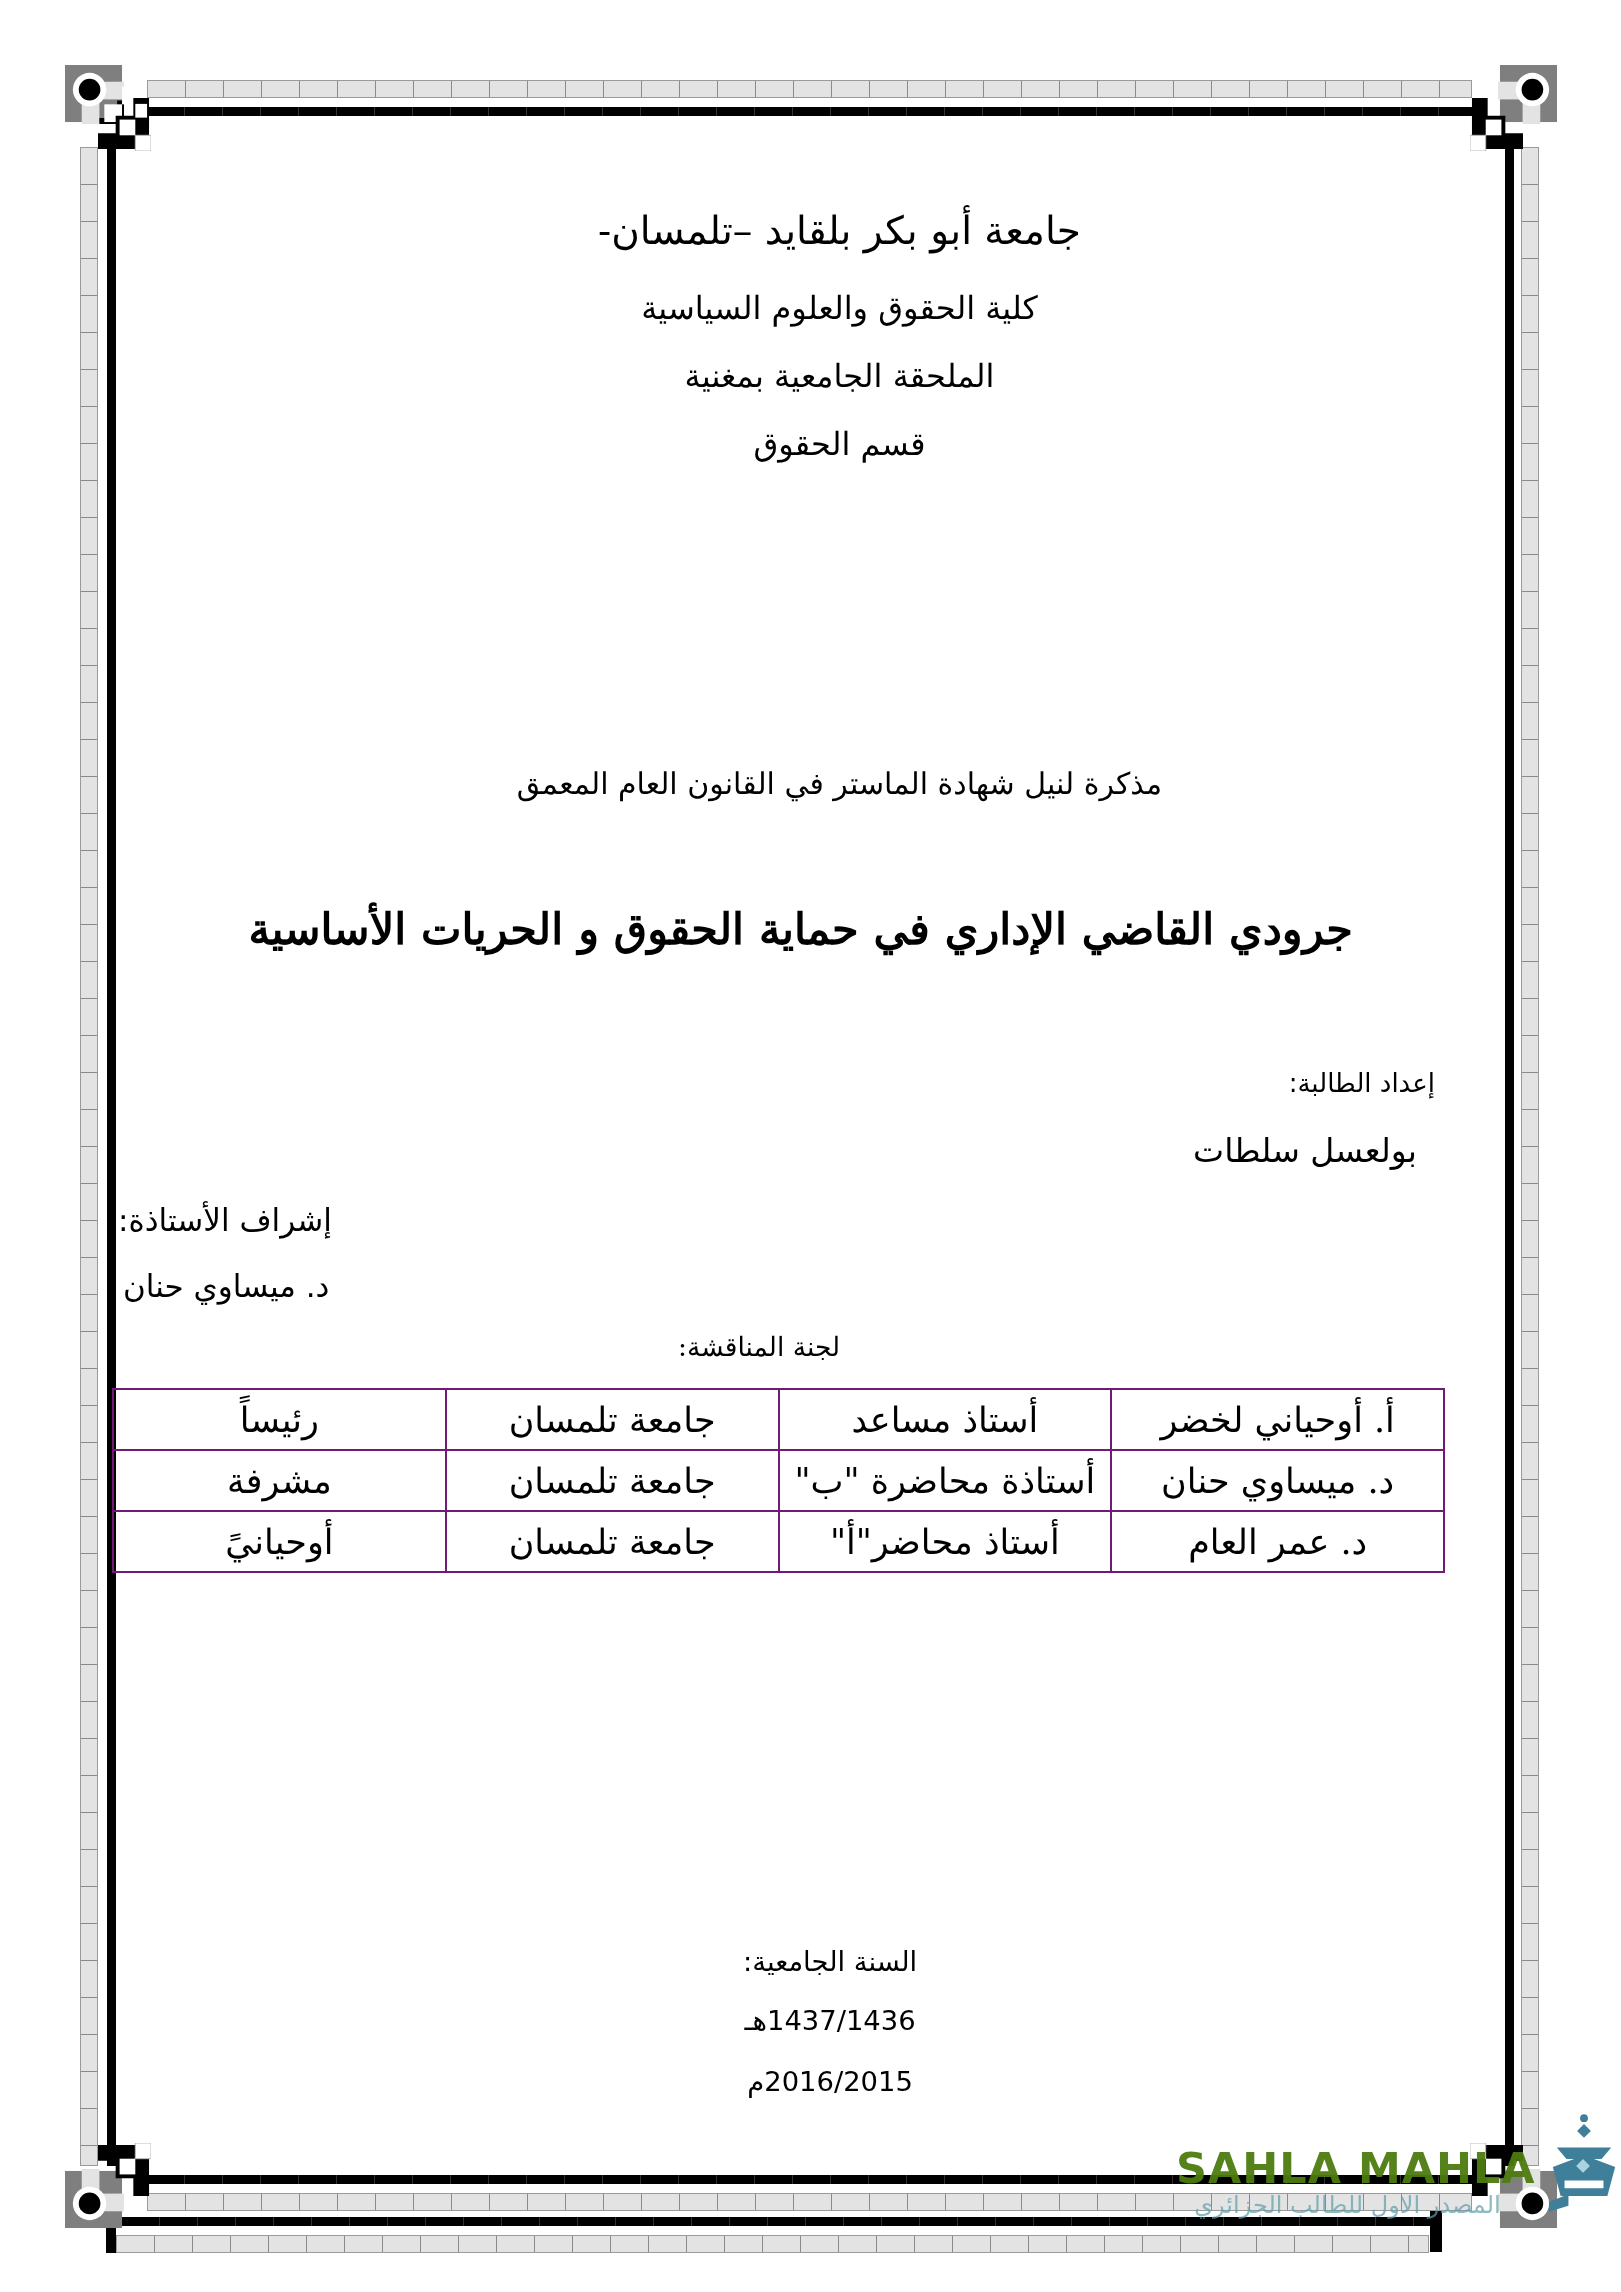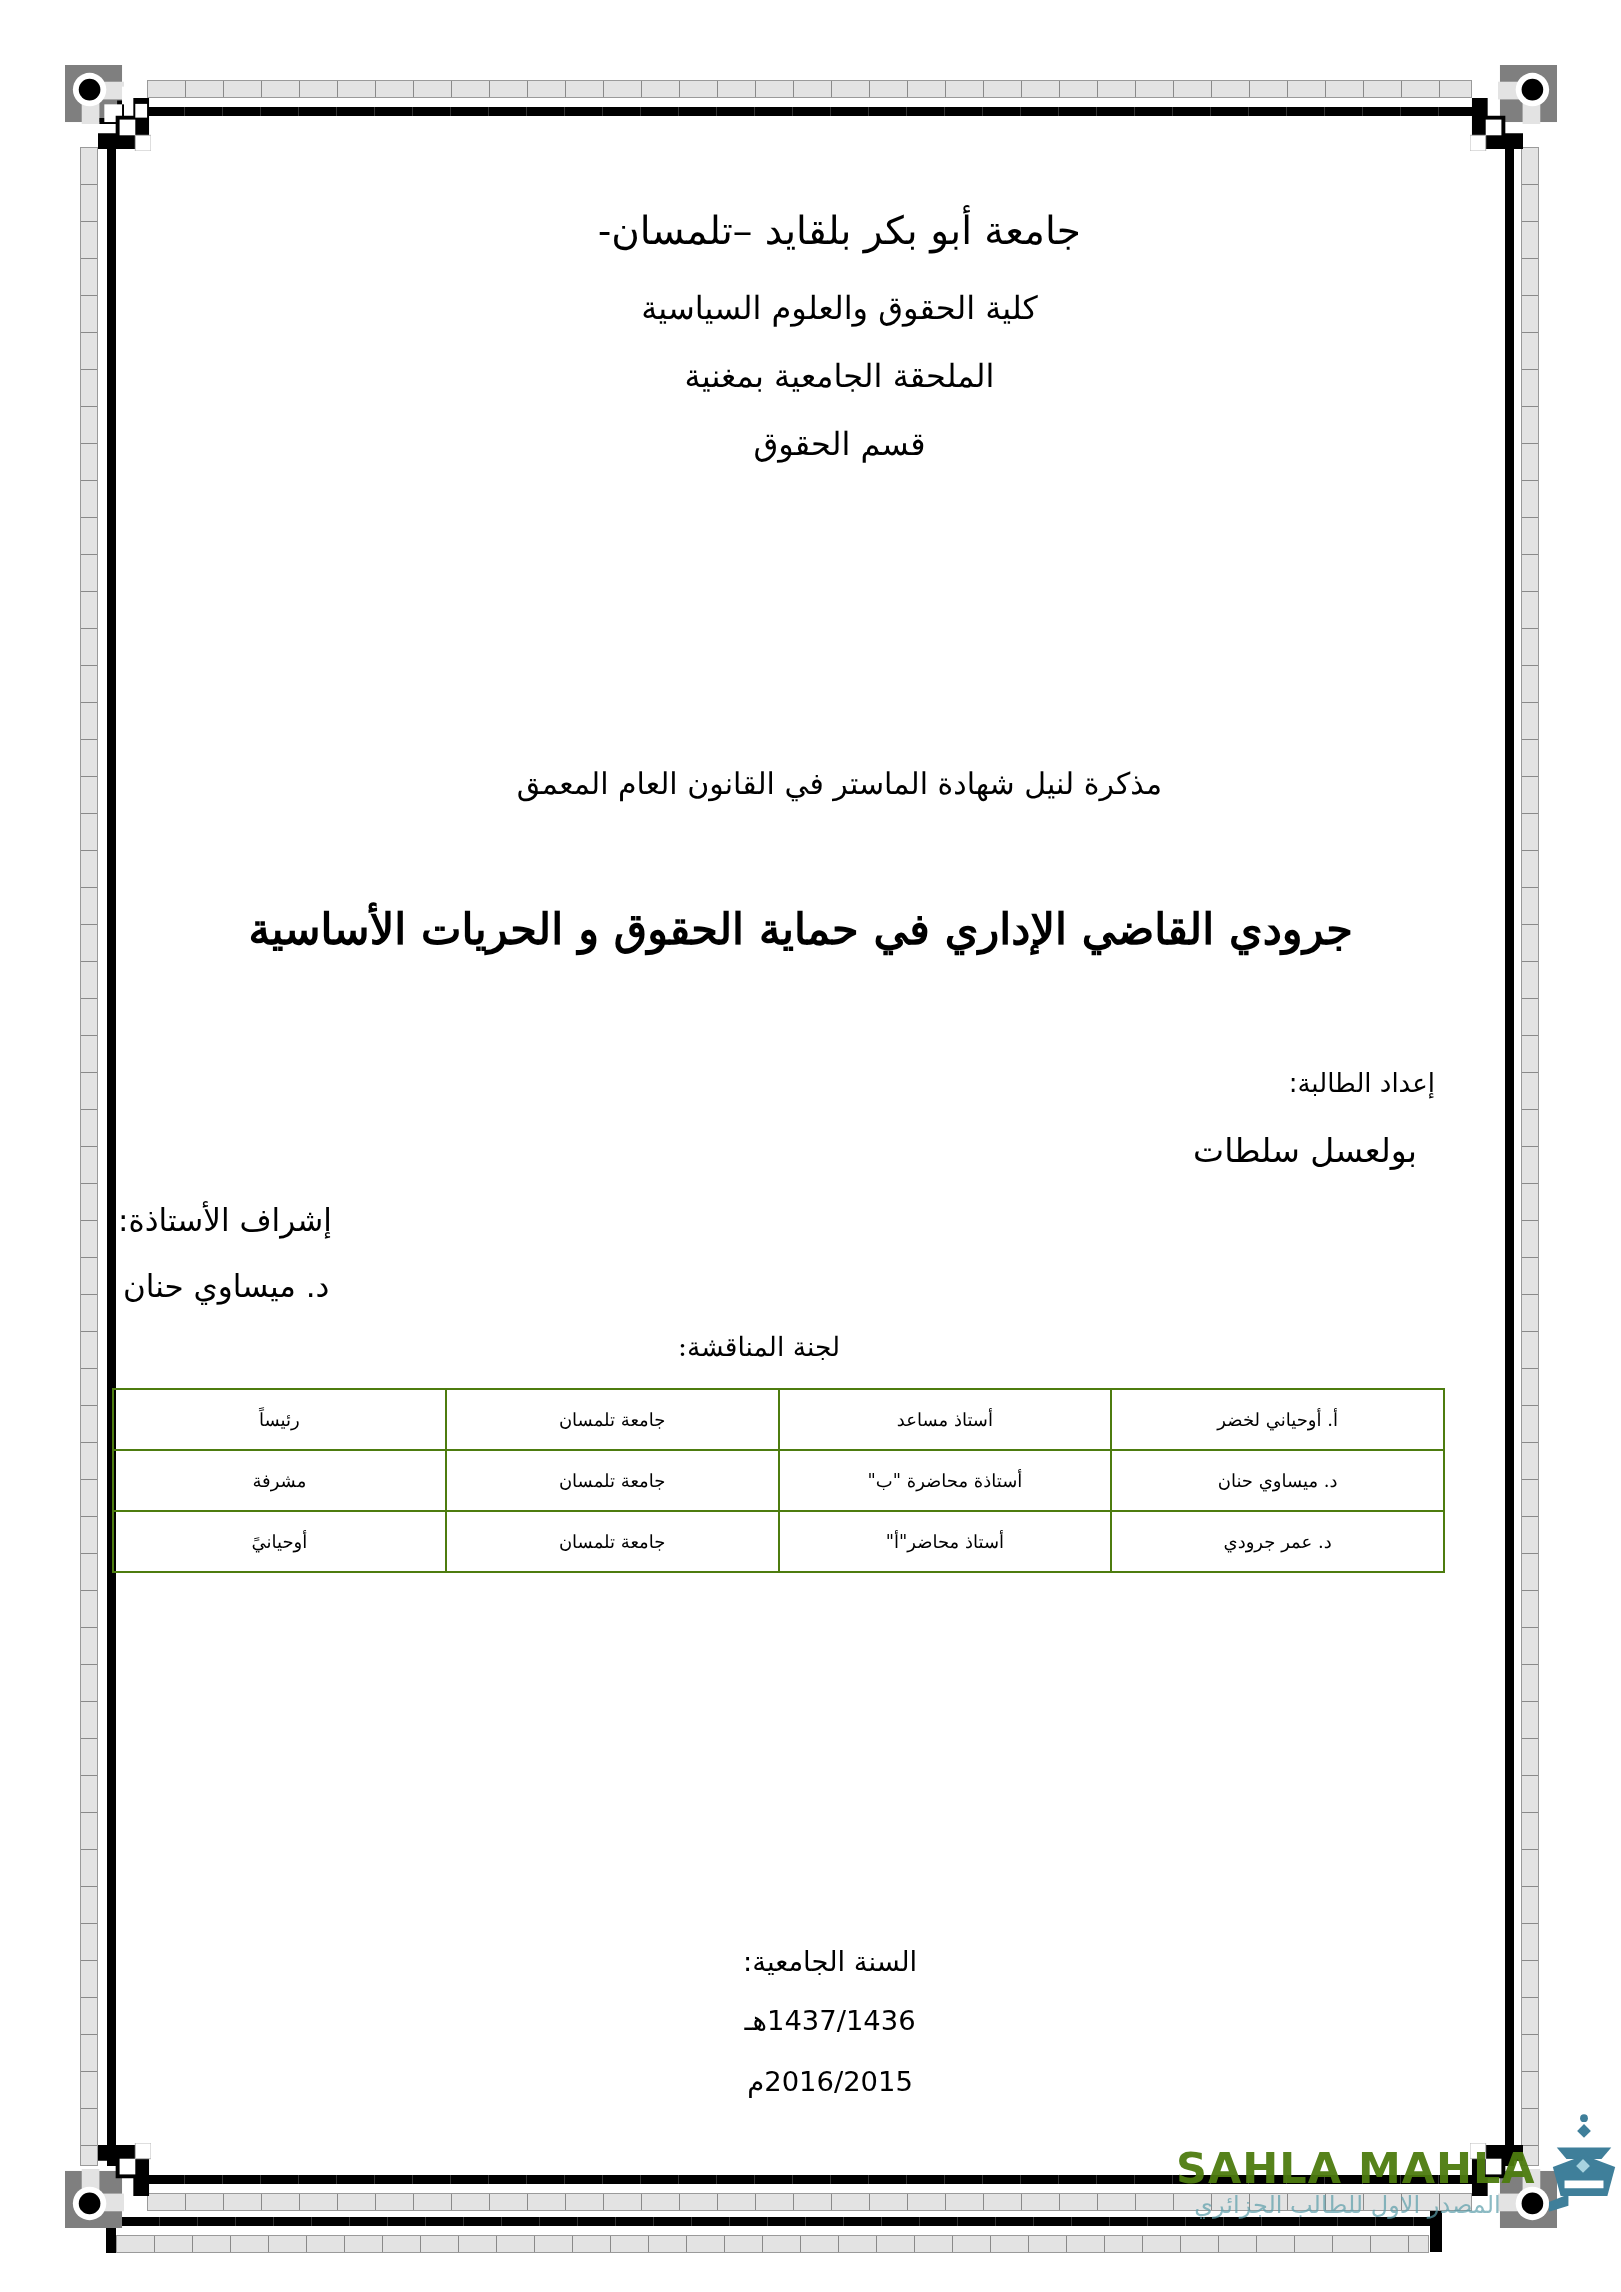--- a/index.html
+++ b/index.html
@@ -8,21 +8,21 @@
     background-image: repeating-linear-gradient(90deg, transparent 0, transparent 37px, #8a8a8a 37px, #8a8a8a 38px); }
   .tiles-v { position:absolute; width:17.6px; background-color:#e3e3e3; border:1px solid #9a9a9a; box-sizing:border-box;
     background-image: repeating-linear-gradient(180deg, transparent 0, transparent 36px, #8a8a8a 36px, #8a8a8a 37px); }
   .bar-h { position:absolute; height:8.8px; background:#000;
     background-image: repeating-linear-gradient(90deg, transparent 0, transparent 37px, #333 37px, #333 38px); }
   .bar-v { position:absolute; width:8.8px; background:#000; }
   .corner { position:absolute; width:59px; height:59px; }
   .ctext { position:absolute; left:0; width:1621px; text-align:center; direction:rtl; }
   .rtext { position:absolute; direction:rtl; text-align:right; font-family:"DejaVu Sans", sans-serif; }
   table.committee { position:absolute; left:112px; top:1388px; width:1333px; border-collapse:collapse; direction:rtl; }
-  table.committee td { border:2px solid #4d7c0f; height:59px; text-align:center; font-size:18px; font-family:"DejaVu Serif", serif; padding:0; width:25%; }
+  table.committee td { border:2px solid #701a75; height:59px; text-align:center; font-size:35px; font-family:"DejaVu Serif", serif; padding:0; width:25%; }
   .wm { position:absolute; }
 </style>
 </head>
 <body>
 
 <div>
 
   <div class="tiles-h" style="left:147px; top:80px; width:1325px;"></div>
   <div class="bar-h" style="left:147px; top:107px; width:1325px;"></div>
 
@@ -117,21 +117,21 @@
       <td>جامعة تلمسان</td>
       <td>رئيساً</td>
     </tr>
     <tr>
       <td>د. ميساوي حنان</td>
       <td>أستاذة محاضرة "ب"</td>
       <td>جامعة تلمسان</td>
       <td>مشرفة</td>
     </tr>
     <tr>
-      <td>د. عمر جرودي</td>
+      <td>د. عمر العام</td>
       <td>أستاذ محاضر"أ"</td>
       <td>جامعة تلمسان</td>
       <td>أوحيانيً</td>
     </tr>
   </tbody>
 </table>
 
 <div class="ctext" style="top:1946px; font-size:27.4px; font-family:'DejaVu Sans', sans-serif; padding-left:19.6px;">السنة الجامعية:</div>
 <div class="ctext" style="top:2005px; font-size:27.4px; font-family:'DejaVu Sans', sans-serif; padding-left:19.6px;">1437/1436هـ</div>
 <div class="ctext" style="top:2066px; font-size:27.4px; font-family:'DejaVu Sans', sans-serif; padding-left:19.6px;">2016/2015م</div>

